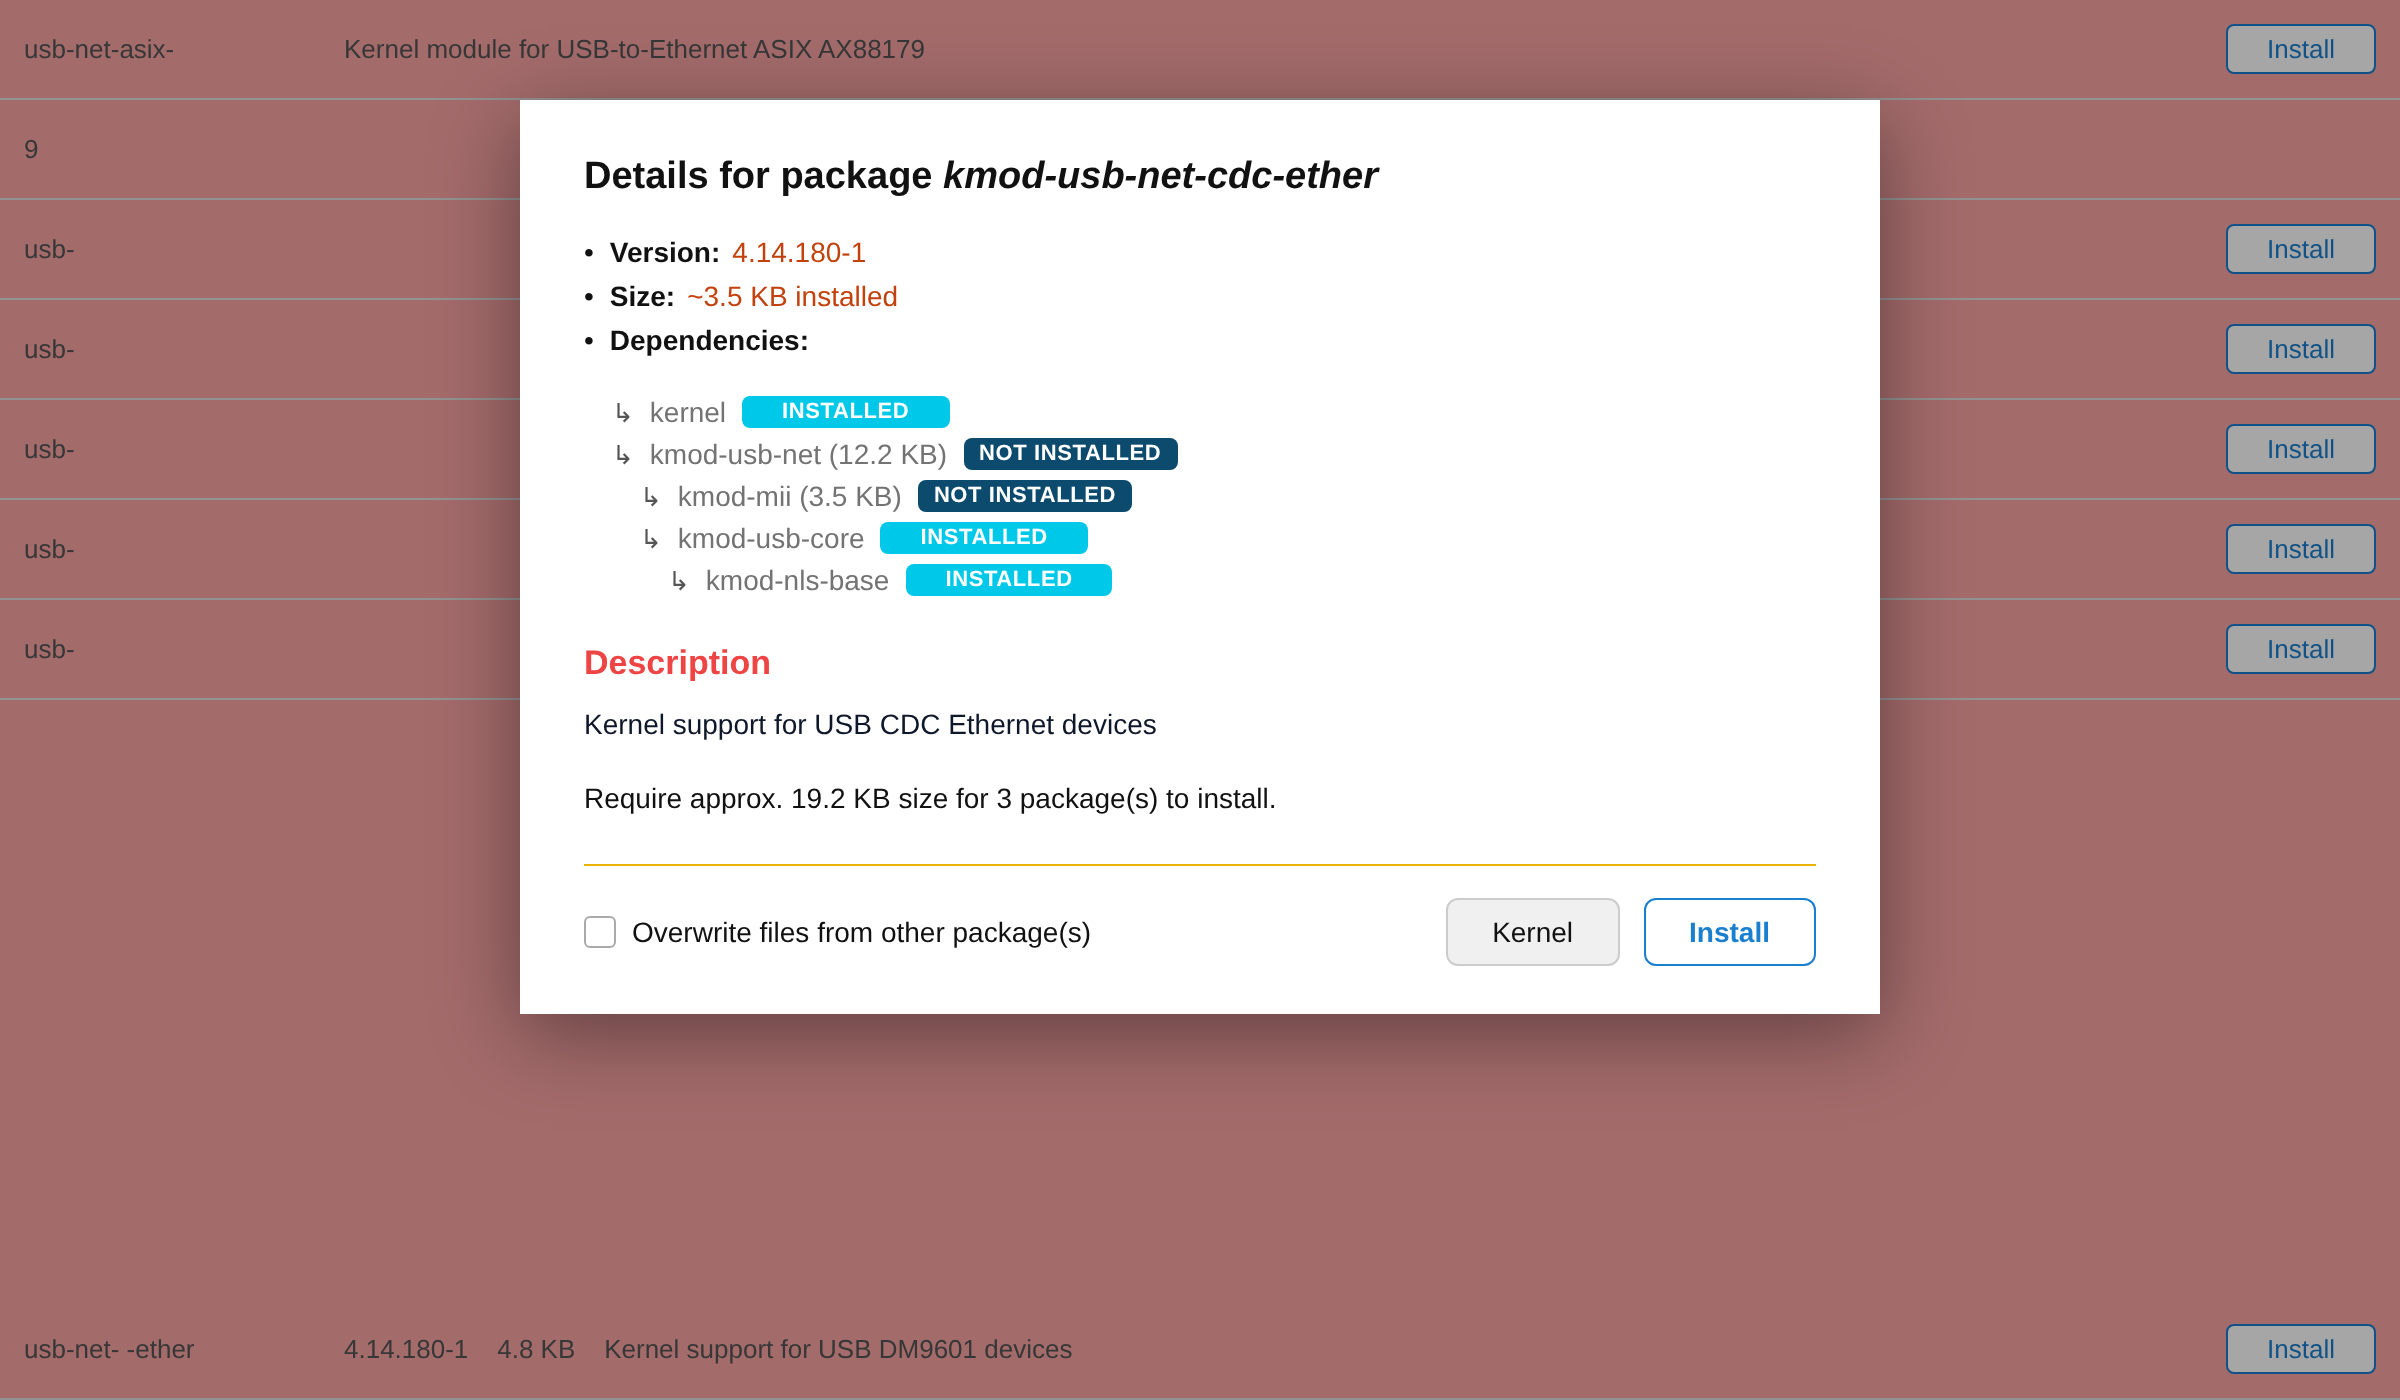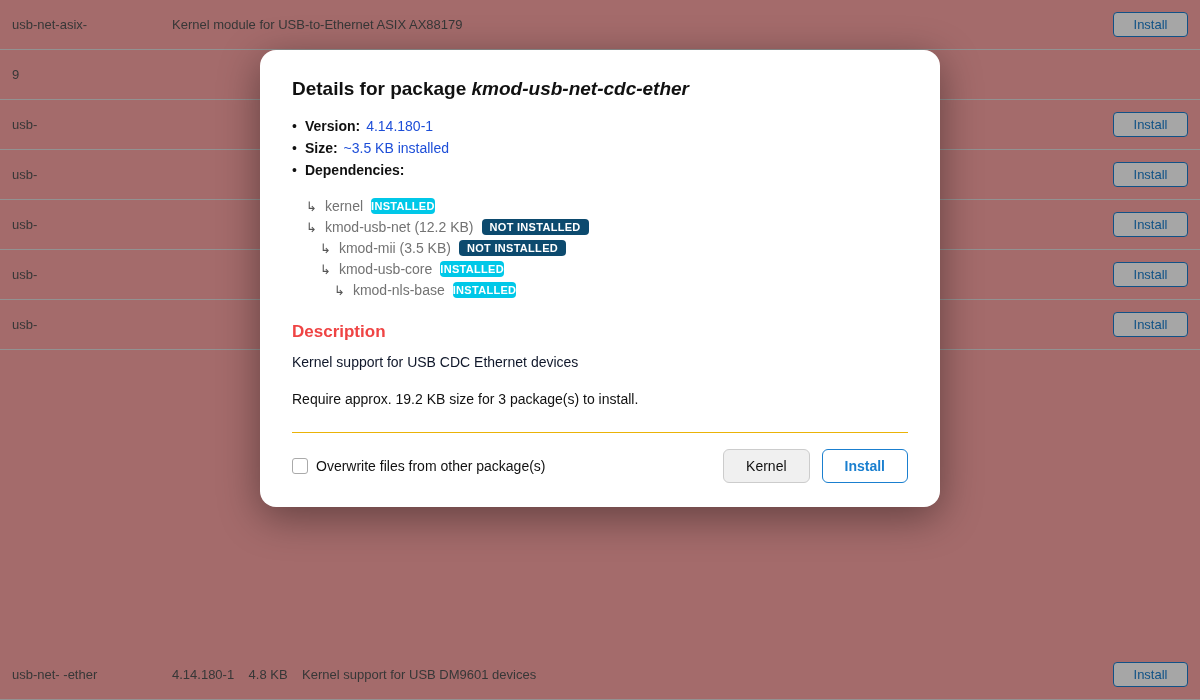--- a/index.html
+++ b/index.html
@@ -51,21 +51,21 @@
       background: rgba(0,0,0,0.35);
       display: flex;
       align-items: flex-start;
       justify-content: center;
       padding-top: 50px;
     }
 
     
     .dialog {
       background: #fff;
-      border-radius: 16px;
+      border-radius: 0;
       box-shadow: 0 10px 40px rgba(0,0,0,0.4);
       width: 680px;
       padding: 28px 32px 24px 32px;
       position: relative;
     }
 
     .dialog-title {
       font-size: 19px;
       font-weight: 700;
       margin-bottom: 18px;
@@ -82,41 +82,41 @@
       padding: 0;
     }
     .info-list li {
       margin-bottom: 6px;
       display: flex;
       align-items: flex-start;
       gap: 6px;
     }
     .bullet { color: #111; margin-right: 2px; }
     .info-key { font-weight: 700; color: #111; }
-    .info-val { color: #1d4ed8; font-weight: 400; }
+    .info-val { color: #c2410c; font-weight: 400; }
 
     .deps-section { margin-top: 4px; }
     .dep-row {
       display: flex;
       align-items: center;
       gap: 8px;
       margin: 5px 0;
     }
     .dep-indent-1 { margin-left: 14px; }
     .dep-indent-2 { margin-left: 28px; }
     .dep-indent-3 { margin-left: 42px; }
     .dep-arrow { color: #555; font-size: 13px; }
     .dep-name { color: #737373; font-size: 14px; }
 
     .badge-installed {
       background: #00c8e8;
       color: #fff;
       font-size: 11px;
       font-weight: 700;
-      padding: 2px 0;
+      padding: 2px 20px;
       border-radius: 4px;
       letter-spacing: 0.3px;
     }
     .badge-not-installed {
       background: #0c4a6e;
       color: #fff;
       font-size: 11px;
       font-weight: 700;
       padding: 2px 8px;
       border-radius: 4px;

